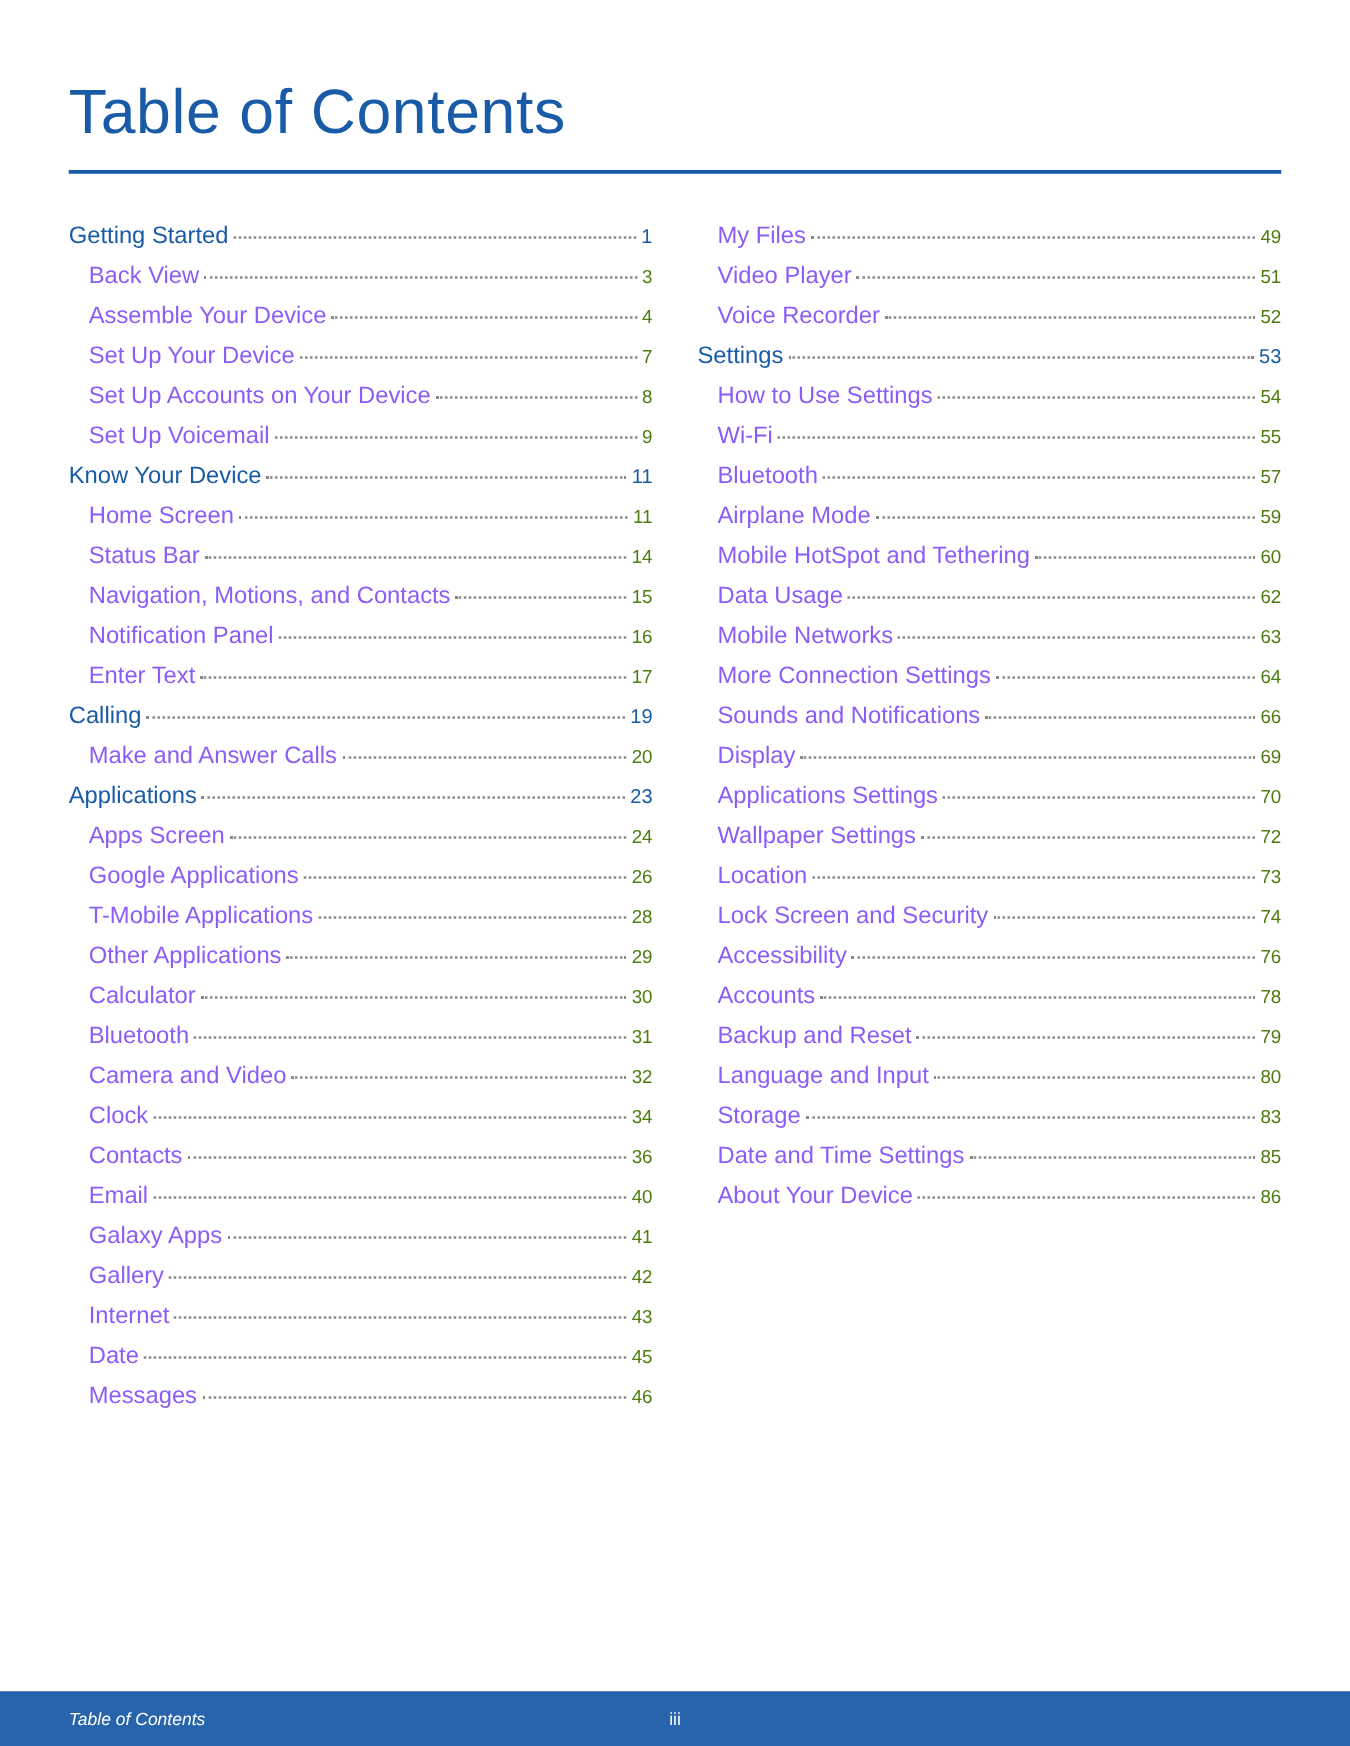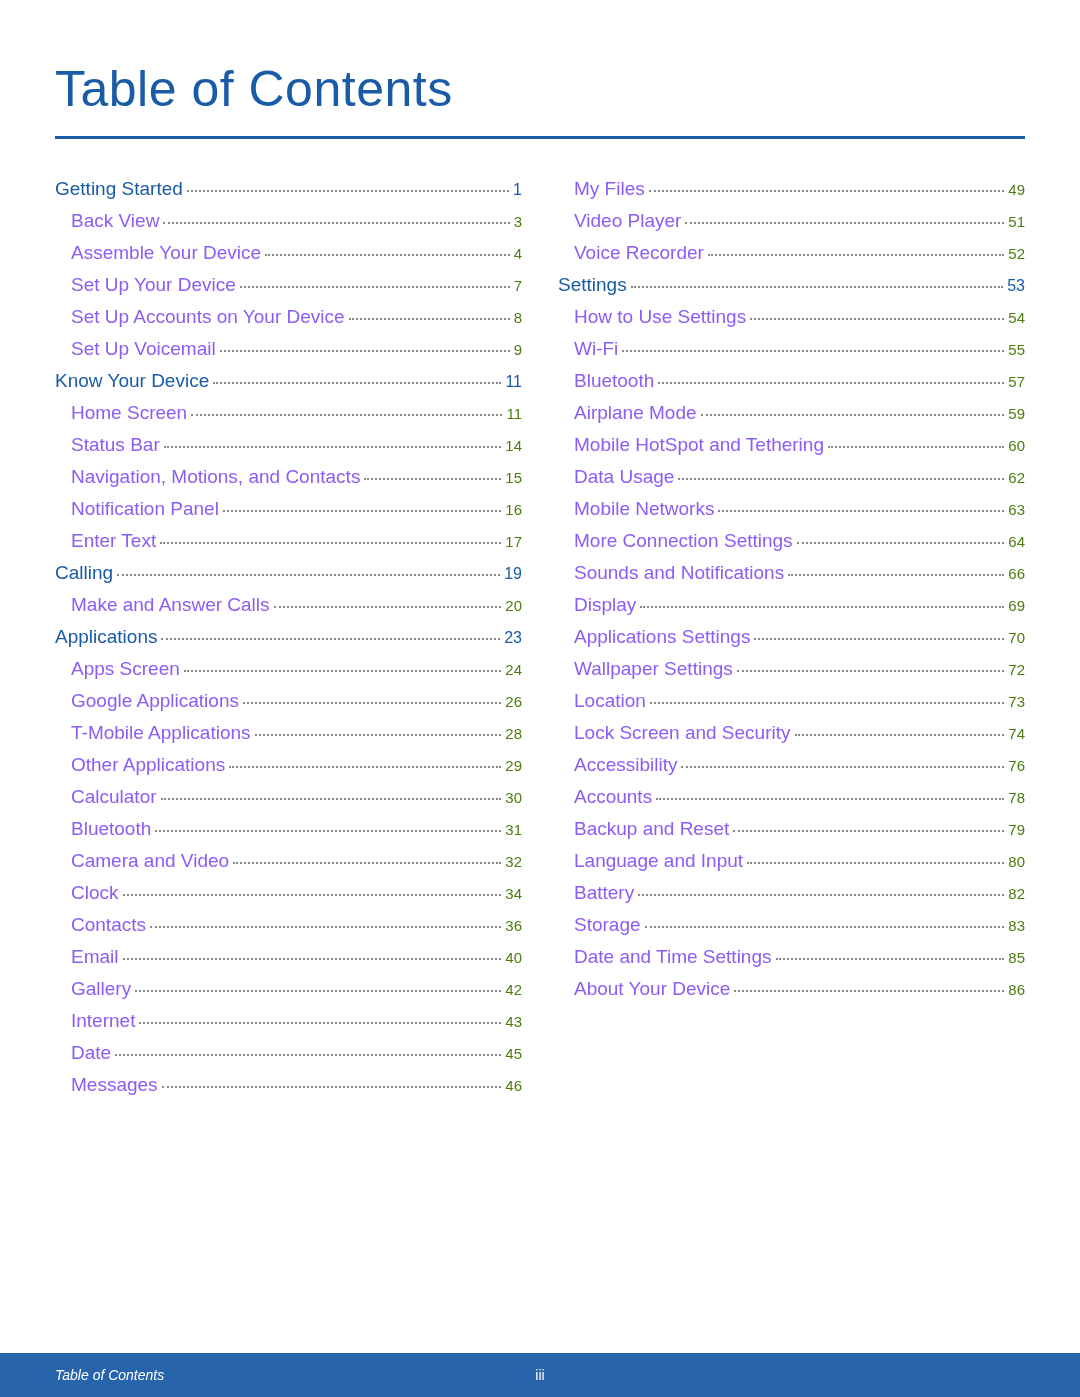--- a/index.html
+++ b/index.html
@@ -207,20 +207,25 @@
         <span class="label">Contacts</span>
         <span class="leader"></span>
         <span class="page">36</span>
       </div>
       <div class="row item">
         <span class="label">Email</span>
         <span class="leader"></span>
         <span class="page">40</span>
       </div>
       <div class="row item">
+        <span class="label">Galaxy Apps</span>
+        <span class="leader"></span>
+        <span class="page">41</span>
+      </div>
+      <div class="row item">
         <span class="label">Gallery</span>
         <span class="leader"></span>
         <span class="page">42</span>
       </div>
       <div class="row item">
         <span class="label">Internet</span>
         <span class="leader"></span>
         <span class="page">43</span>
       </div>
       <div class="row item">
@@ -337,25 +342,20 @@
       </div>
       <div class="row item">
         <span class="label">Backup and Reset</span>
         <span class="leader"></span>
         <span class="page">79</span>
       </div>
       <div class="row item">
         <span class="label">Language and Input</span>
         <span class="leader"></span>
         <span class="page">80</span>
-      </div>
-      <div class="row item">
-        <span class="label">Battery</span>
-        <span class="leader"></span>
-        <span class="page">82</span>
       </div>
       <div class="row item">
         <span class="label">Storage</span>
         <span class="leader"></span>
         <span class="page">83</span>
       </div>
       <div class="row item">
         <span class="label">Date and Time Settings</span>
         <span class="leader"></span>
         <span class="page">85</span>

